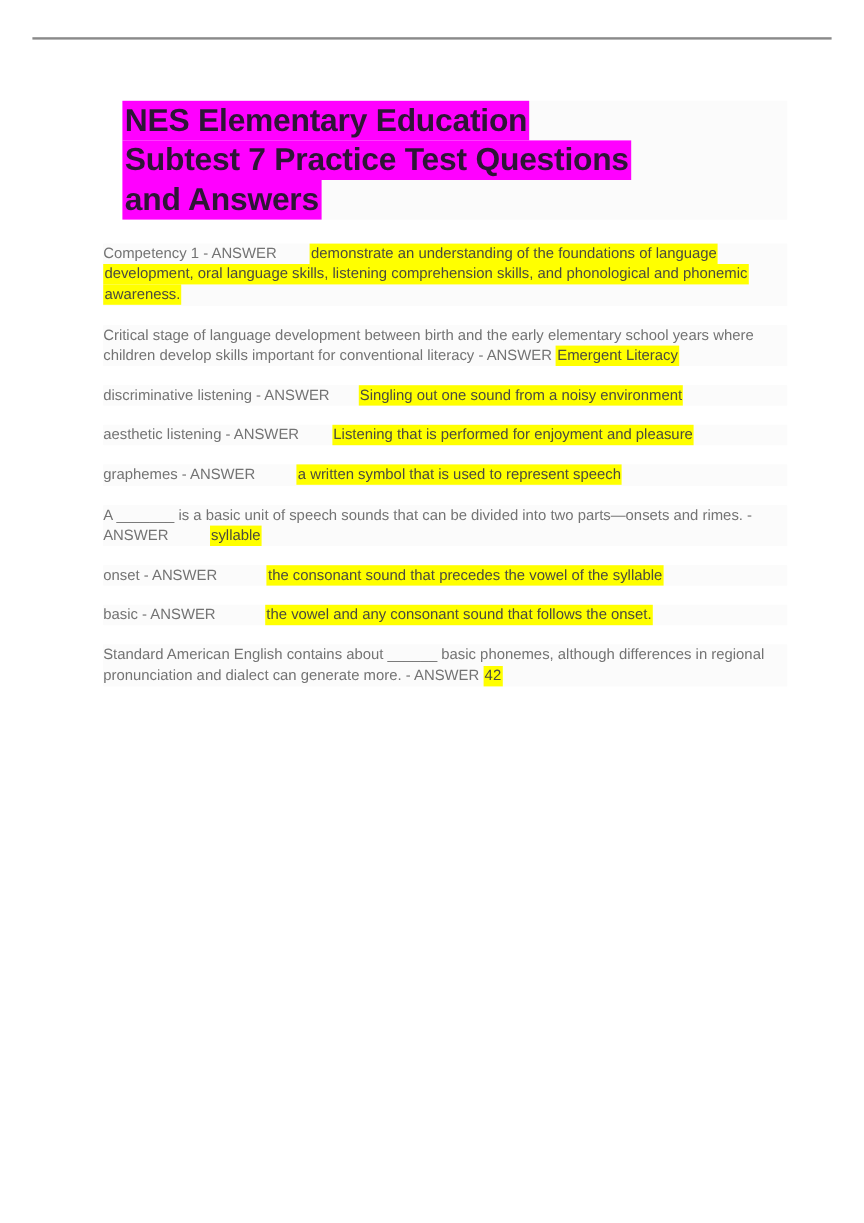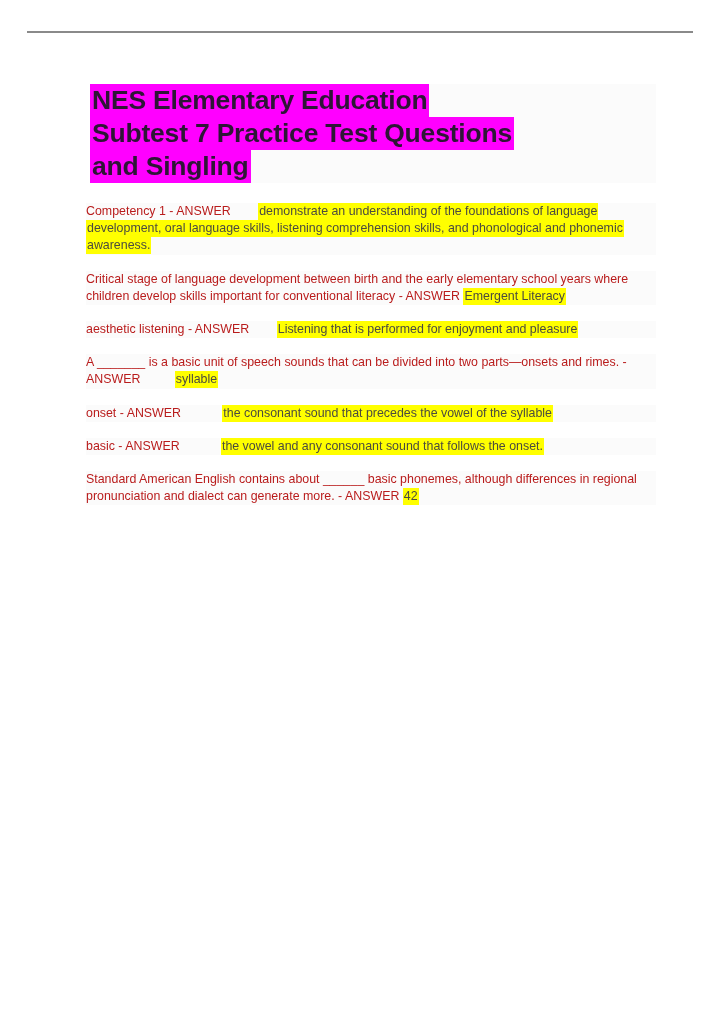--- a/index.html
+++ b/index.html
@@ -36,21 +36,21 @@
   
   .content {
     position: absolute;
     left: 86px;
     top: 84px;
     width: 570px;
   }
 
   
   .doc-title {
-    margin: 0 0 20px 4px;
+    margin: 0 0 20px 16px;
     font-size: 26.5px;
     font-weight: bold;
     line-height: 33px;
     letter-spacing: -0.2px;
     color: #2e1536;
     background: #fbfbfb;
     padding: 0;
   }
   .doc-title .ln {
     display: block;
@@ -67,21 +67,21 @@
     margin: 0 0 16px 0;
     font-size: 12.4px;
     line-height: 17.2px;
     color: #595a5e;
     background: #fbfbfb;
   }
   .qa:last-child {
     margin-bottom: 0;
   }
   .q {
-    color: #b91c1c;
+    color: #737373;
   }
   .gap {
     display: inline-block;
     white-space: pre;
   }
   .a {
     background: #ffff00;
     color: #4b4b3f;
     box-decoration-break: clone;
     -webkit-box-decoration-break: clone;
@@ -93,27 +93,29 @@
 
 <div class="page">
 
   <div class="top-rule"></div>
 
   <div class="content">
 
     <h1 class="doc-title">
       <span class="ln"><span>NES Elementary Education</span></span>
       <span class="ln"><span>Subtest 7 Practice Test Questions</span></span>
-      <span class="ln"><span>and Singling</span></span>
+      <span class="ln"><span>and Answers</span></span>
     </h1>
 
     <div id="qa-list">
         <p class="qa"><span class="q">Competency 1 - ANSWER</span><span class="gap">        </span><span class="a">demonstrate an understanding of the foundations of language development, oral language skills, listening comprehension skills, and phonological and phonemic awareness.</span></p>
         <p class="qa"><span class="q">Critical stage of language development between birth and the early elementary school years where children develop skills important for conventional literacy - ANSWER</span><span class="gap"> </span><span class="a">Emergent Literacy</span></p>
+        <p class="qa"><span class="q">discriminative listening - ANSWER</span><span class="gap">       </span><span class="a">Singling out one sound from a noisy environment</span></p>
         <p class="qa"><span class="q">aesthetic listening - ANSWER</span><span class="gap">        </span><span class="a">Listening that is performed for enjoyment and pleasure</span></p>
+        <p class="qa"><span class="q">graphemes - ANSWER</span><span class="gap">          </span><span class="a">a written symbol that is used to represent speech</span></p>
         <p class="qa"><span class="q">A _______ is a basic unit of speech sounds that can be divided into two parts—onsets and rimes. - ANSWER</span><span class="gap">          </span><span class="a">syllable</span></p>
         <p class="qa"><span class="q">onset - ANSWER</span><span class="gap">            </span><span class="a">the consonant sound that precedes the vowel of the syllable</span></p>
         <p class="qa"><span class="q">basic - ANSWER</span><span class="gap">            </span><span class="a">the vowel and any consonant sound that follows the onset.</span></p>
         <p class="qa"><span class="q">Standard American English contains about ______ basic phonemes, although differences in regional pronunciation and dialect can generate more. - ANSWER</span><span class="gap"> </span><span class="a">42</span></p>
       </div>
 
   </div>
 </div>
 
 </body></html>

